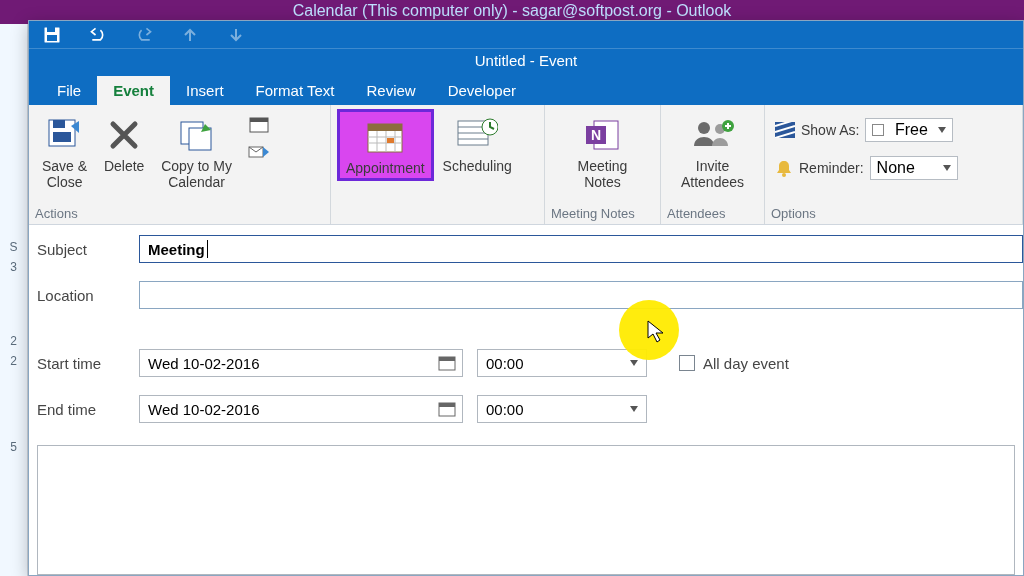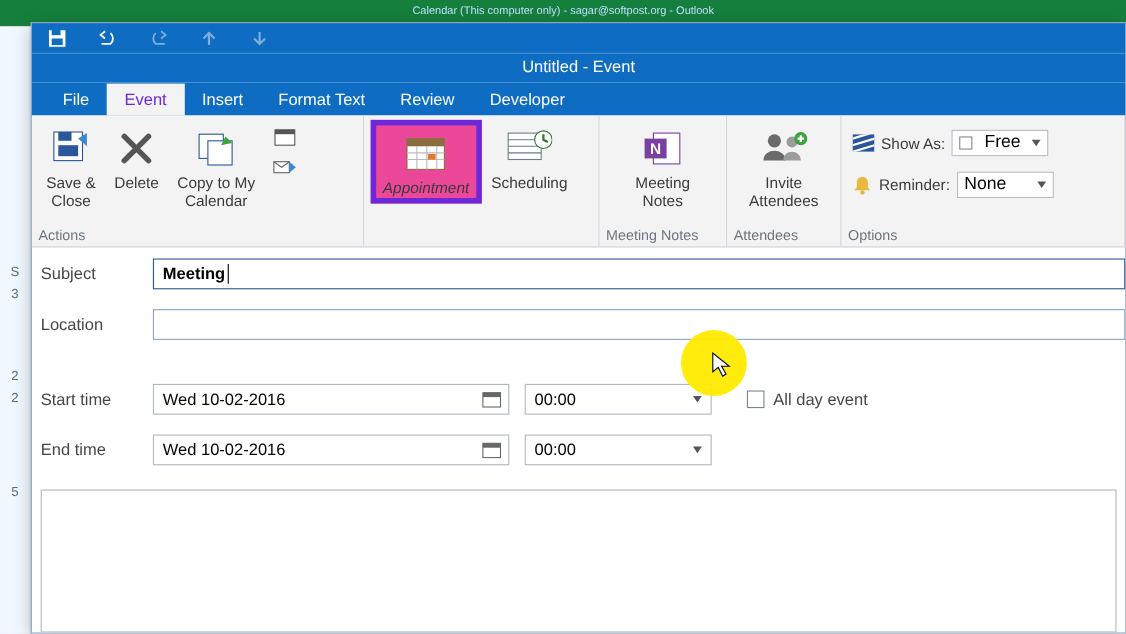--- a/index.html
+++ b/index.html
@@ -1,22 +1,22 @@
 <!DOCTYPE html>
 <html><head>
 <meta charset="utf-8">
 <style>
   * { box-sizing: border-box; font-family: "Segoe UI", Tahoma, sans-serif; }
   html,body { margin:0; padding:0; width:1024px; height:576px; background:#e6e6e6; overflow:hidden; font-size:15px; }
 
   
   .parent-title {
     position:absolute; left:0; top:0; width:1024px; height:24px;
-    background:#15803d; color:#bfe0ff; text-align:center; line-height:22px;
-    font-size:10px;
+    background:#701a75; color:#bfe0ff; text-align:center; line-height:22px;
+    font-size:16px;
   }
   .parent-sliver {
     position:absolute; left:0; top:24px; width:28px; height:552px;
     background:#f1f8ff; border-right:1px solid #cfd6de; color:#5a6b7b;
     font-size:12px; padding-top:210px; text-align:center;
   }
   .parent-sliver div { margin:6px 0; }
 
   
   .window {
@@ -36,21 +36,21 @@
   .qat .qat-icon { width:18px; height:18px; display:flex; align-items:center; justify-content:center; }
   .titlebar .title { flex:1; text-align:center; font-size:16px; align-self:center; margin-top:-4px;}
   .qat-row2 { display:flex; align-items:flex-start; height:26px; }
   .qat-row2 .title{ flex:1; text-align:center; font-size:15px; color:#fff; }
 
   .tabs { height:32px; background:#0e6dc2; display:flex; align-items:flex-end; padding-left:12px; }
   .tab {
     padding:6px 16px 6px; color:#fff; font-size:15px; cursor:pointer;
   }
   .tab.active {
-    background:#f3f3f3; color:#6d28d9; font-weight:400;
+    background:#f3f3f3; color:#15803d; font-weight:700;
   }
   .tellme { display:flex; align-items:center; gap:6px; color:#def; font-size:14px; padding-left:18px; }
   .bulb { width:14px;height:14px;border:1.3px solid #def;border-radius:50%; position:relative;}
   .bulb:after{content:"";position:absolute;width:10px;height:2px;background:#def;left:1px;top:5px;}
 
   .ribbon {
     height:128px; background:#f3f3f3; border-bottom:1px solid #cfd6de;
     display:flex;
   }
   .group {
@@ -60,21 +60,21 @@
   .group-label {
     font-size:13px; color:#6b7683; height:20px; line-height:20px;
     width:100%;
   }
   .group-body { flex:1; display:flex; align-items:flex-start; gap:2px; }
   .big-btn {
     display:flex; flex-direction:column; align-items:center; justify-content:flex-start;
     padding:4px 6px 2px; border:1px solid transparent; cursor:pointer; text-align:center;
     font-size:14px; color:#3b3b3b; line-height:1.15;
   }
-  .big-btn.active { background:#ec4899; border:5px solid #6d28d9;font-style:italic; }
+  .big-btn.active { background:#d946ef; border:3px solid #6d28d9; }
   .big-btn .icon-box{ width:42px;height:42px;display:flex;align-items:center;justify-content:center;margin-bottom:2px;}
   .mini-col { display:flex;flex-direction:column;gap:6px;padding:4px 4px 0; }
   .mini-btn{ width:28px;height:22px;display:flex;align-items:center;justify-content:center;border:1px solid transparent;cursor:pointer;}
 
   .opt-row{ display:flex;align-items:center;gap:6px;height:30px;}
   .opt-label{font-size:14px;color:#3b3b3b;white-space:nowrap;}
   .opt-field{
     height:24px;border:1px solid #b6bcc3;background:#fff;display:flex;align-items:center;
     padding:0 6px;font-size:16px;gap:6px;min-width:88px;justify-content:space-between;
   }

